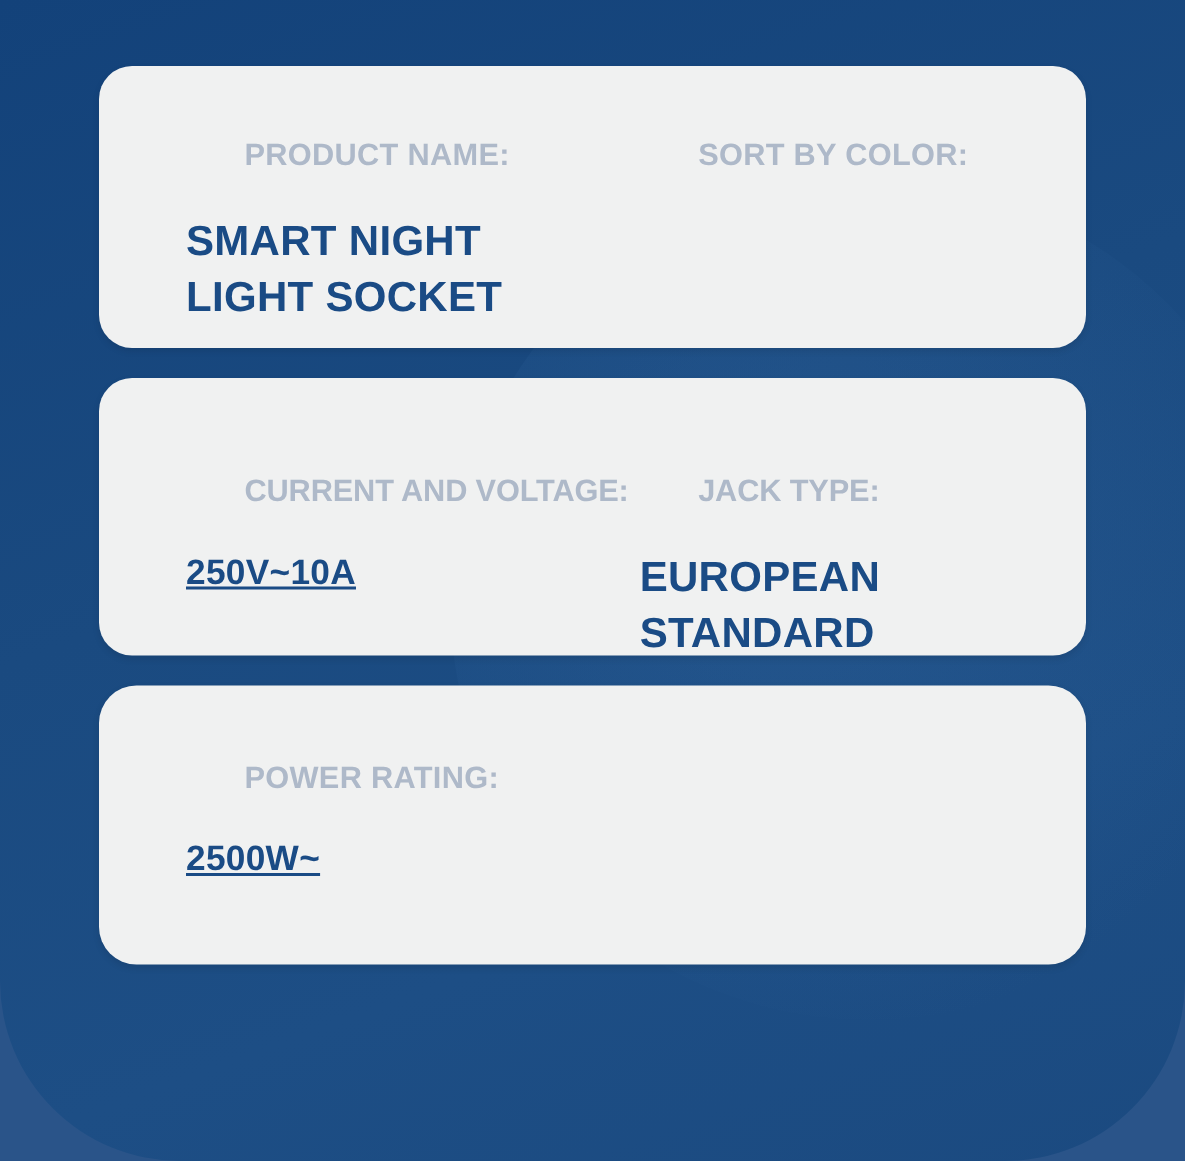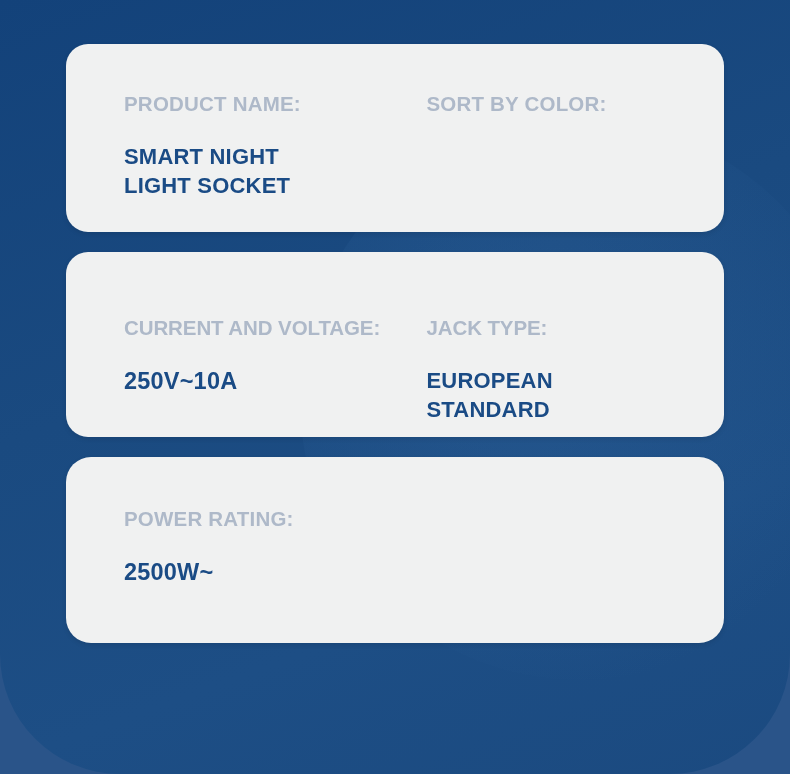--- a/index.html
+++ b/index.html
@@ -85,33 +85,35 @@
   #spec-page .spec-col.col-b { width: 290px; }
 
   #spec-page .spec-label {
     font-size: 20.5px;
     font-weight: 700;
     letter-spacing: 0.2px;
     color: #aeb9c9;
     line-height: 1;
     white-space: nowrap;
     margin-bottom: 27px;
+    margin-left: 39px;
   }
   #spec-page .card-2 .spec-label { letter-spacing: -0.1px; }
 
   #spec-page .spec-value {
-    font-size: 22px;
+    font-size: 28px;
     font-weight: 700;
     letter-spacing: 0.2px;
     color: #1a4b85;
     line-height: 1.33;
     white-space: pre-line;
   }
   #spec-page .spec-value.value-small {
     font-size: 23.5px;
+    text-decoration: underline;
   }
 </style>
 </head>
 <body>
 
 <div id="spec-page">
 
   <div class="bg-panel"></div>
   <div class="bg-sheen"></div>
 

